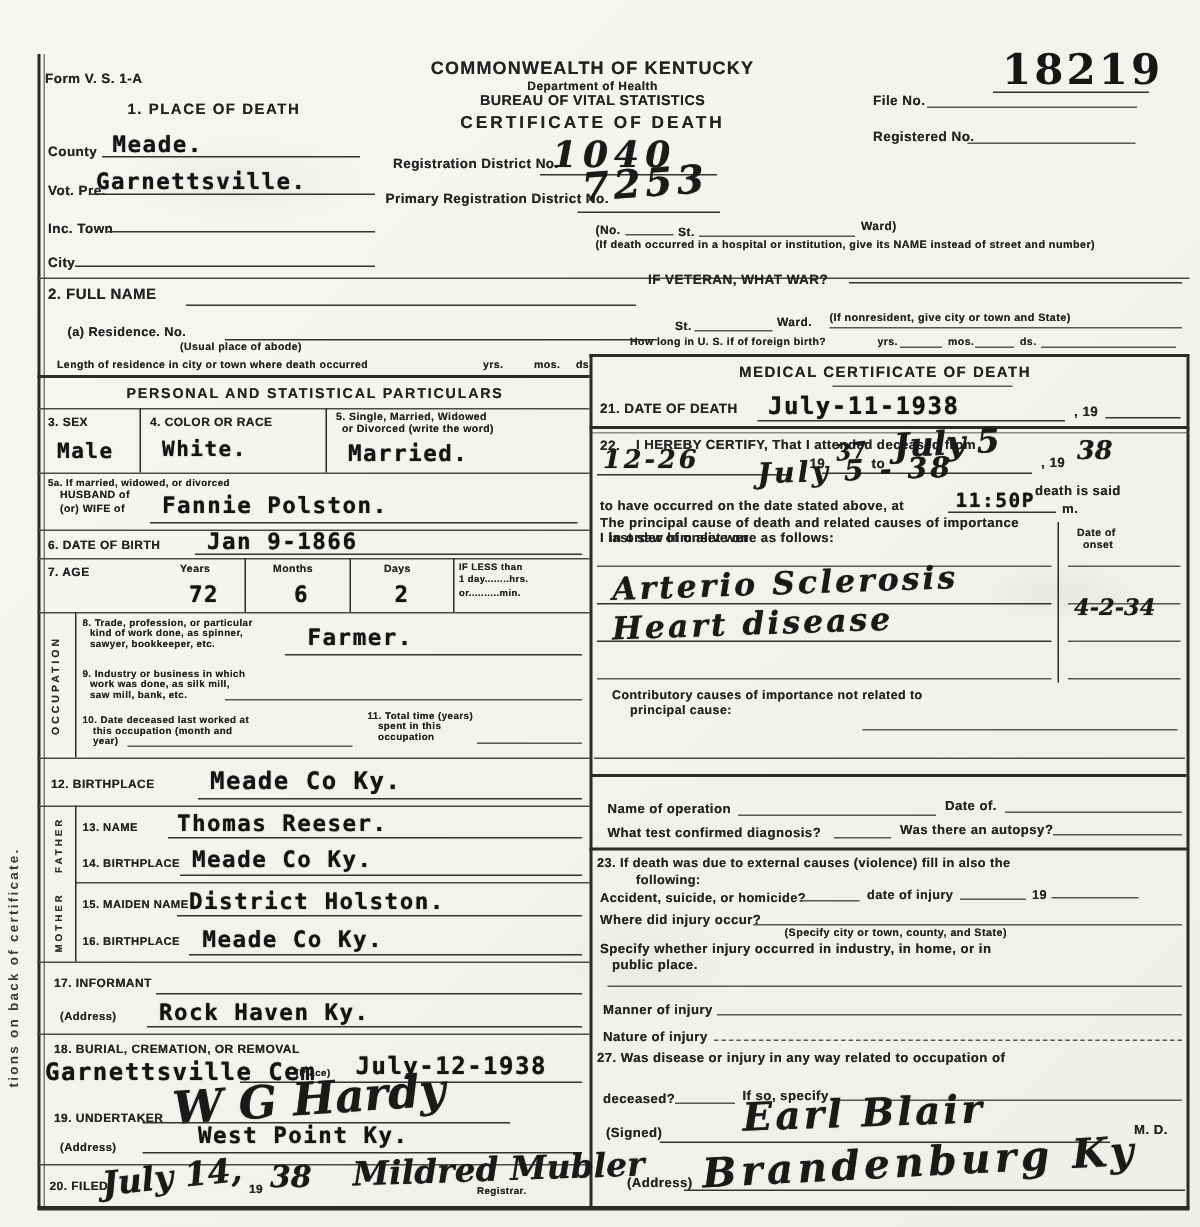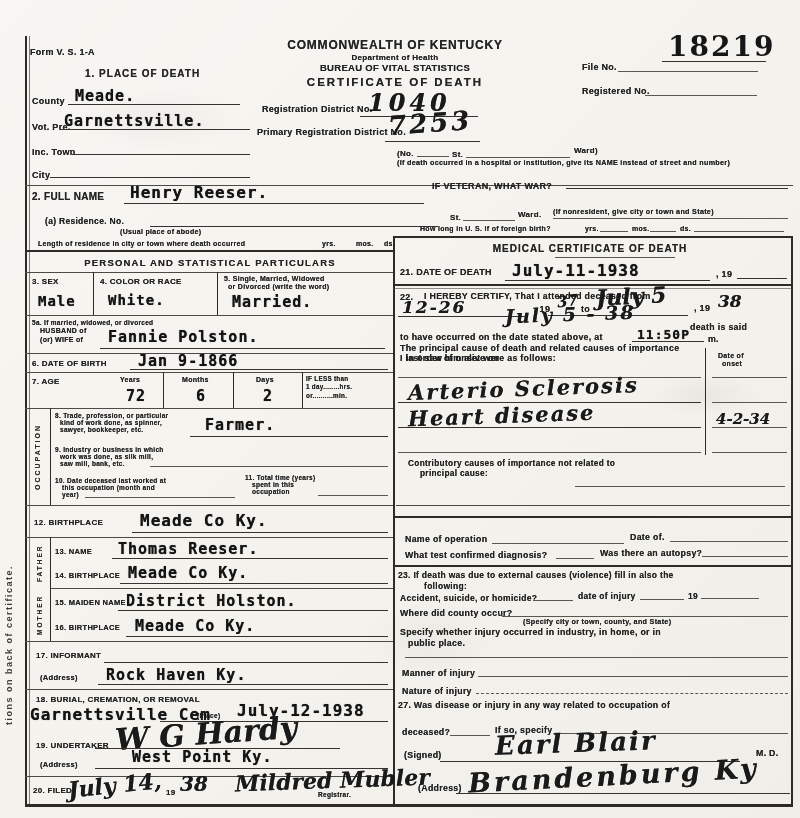--- a/index.html
+++ b/index.html
@@ -80,21 +80,20 @@
   <div class="rule" style="left:50px;top:177px;width:200px;"></div>
 
   <div class="lbl" style="left:397px;top:149px;">(No.</div>
   <div class="rule lt" style="left:417px;top:156px;width:32px;"></div>
   <div class="lbl" style="left:452px;top:150px;">St.</div>
   <div class="rule lt" style="left:466px;top:157px;width:104px;"></div>
   <div class="lbl" style="left:574px;top:146px;">Ward)</div>
   <div class="lbl" style="left:397px;top:158px;font-size:7.2px;">(If death occurred in a hospital or institution, give its NAME instead of street and number)</div>
 
   <div class="lbl" style="left:32px;top:191px;font-size:10px;">2. FULL NAME</div>
-  <div class="typed" style="left:130px;top:183px;font-size:16px;">Henry Reeser.</div>
   <div class="rule" style="left:124px;top:203px;width:300px;"></div>
   <div class="lbl" style="left:432px;top:181px;font-size:9px;">IF VETERAN, WHAT WAR?</div>
   <div class="rule" style="left:566px;top:188px;width:222px;"></div>
 
   <div class="lbl" style="left:45px;top:216px;font-size:8.5px;">(a) Residence.  No.</div>
   <div class="rule" style="left:150px;top:226px;width:288px;"></div>
   <div class="lbl" style="left:120px;top:228px;font-size:7px;">(Usual place of abode)</div>
   <div class="lbl" style="left:450px;top:213px;">St.</div>
   <div class="rule lt" style="left:463px;top:220px;width:52px;"></div>
   <div class="lbl" style="left:518px;top:210px;">Ward.</div>
@@ -260,21 +259,21 @@
 
   <div class="vline lt" style="left:705px;top:348px;height:107px;"></div>
   <div class="lbl" style="left:718px;top:352px;font-size:7px;">Date of</div>
   <div class="lbl" style="left:722px;top:360px;font-size:7px;">onset</div>
   <div class="rule lt" style="left:398px;top:377px;width:303px;"></div>
   <div class="rule lt" style="left:712px;top:377px;width:75px;"></div>
   <div class="script" style="left:408px;top:376px;font-size:21px;transform:rotate(-2deg);letter-spacing:2px;">Arterio Sclerosis</div>
   <div class="rule" style="left:398px;top:402px;width:303px;"></div>
   <div class="rule lt" style="left:712px;top:402px;width:75px;"></div>
   <div class="script" style="left:408px;top:403px;font-size:21px;transform:rotate(-2deg);letter-spacing:2px;">Heart disease</div>
-  <div class="script" style="left:716px;top:410px;font-size:15px;">4-2-34</div>
+  <div class="script" style="left:716px;top:396px;font-size:15px;">4-2-34</div>
   <div class="rule" style="left:398px;top:427px;width:303px;"></div>
   <div class="rule lt" style="left:712px;top:427px;width:75px;"></div>
   <div class="rule lt" style="left:398px;top:452px;width:303px;"></div>
   <div class="rule lt" style="left:712px;top:452px;width:75px;"></div>
   <div class="lbl" style="left:408px;top:458px;font-size:8.3px;">Contributory causes of importance not related to</div>
   <div class="lbl" style="left:420px;top:468px;font-size:8.3px;">principal cause:</div>
   <div class="rule lt" style="left:575px;top:486px;width:210px;"></div>
   <div class="hline lt" style="left:396px;top:505px;width:394px;"></div>
   <div class="hline" style="left:394px;top:516px;width:397px;"></div>
 
@@ -289,21 +288,21 @@
   <div class="hline" style="left:393px;top:565px;width:399px;"></div>
 
   <div class="lbl" style="left:398px;top:570px;font-size:8.5px;">23. If death was due to external causes (violence) fill in also the</div>
   <div class="lbl" style="left:424px;top:581px;font-size:8.5px;">following:</div>
   <div class="lbl" style="left:400px;top:593px;font-size:8.5px;">Accident, suicide, or homicide?</div>
   <div class="rule lt" style="left:533px;top:600px;width:40px;"></div>
   <div class="lbl" style="left:578px;top:591px;font-size:8.5px;">date of injury</div>
   <div class="rule lt" style="left:640px;top:599px;width:44px;"></div>
   <div class="lbl" style="left:688px;top:591px;font-size:8.5px;">19</div>
   <div class="rule lt" style="left:701px;top:598px;width:58px;"></div>
-  <div class="lbl" style="left:400px;top:608px;font-size:8.8px;">Where did county occur?</div>
+  <div class="lbl" style="left:400px;top:608px;font-size:8.8px;">Where did injury occur?</div>
   <div class="rule lt" style="left:502px;top:616px;width:286px;"></div>
   <div class="lbl" style="left:523px;top:617px;font-size:7.2px;">(Specify city or town, county, and State)</div>
   <div class="lbl" style="left:400px;top:627px;font-size:8.8px;">Specify whether injury occurred in industry, in home, or in</div>
   <div class="lbl" style="left:408px;top:638px;font-size:8.8px;">public place.</div>
   <div class="rule lt" style="left:405px;top:657px;width:383px;"></div>
   <div class="lbl" style="left:402px;top:668px;font-size:8.8px;">Manner of injury</div>
   <div class="rule lt" style="left:478px;top:676px;width:310px;"></div>
   <div class="lbl" style="left:402px;top:686px;font-size:8.8px;">Nature of injury</div>
   <div class="rule lt dsh" style="left:476px;top:693px;width:312px;"></div>
 

